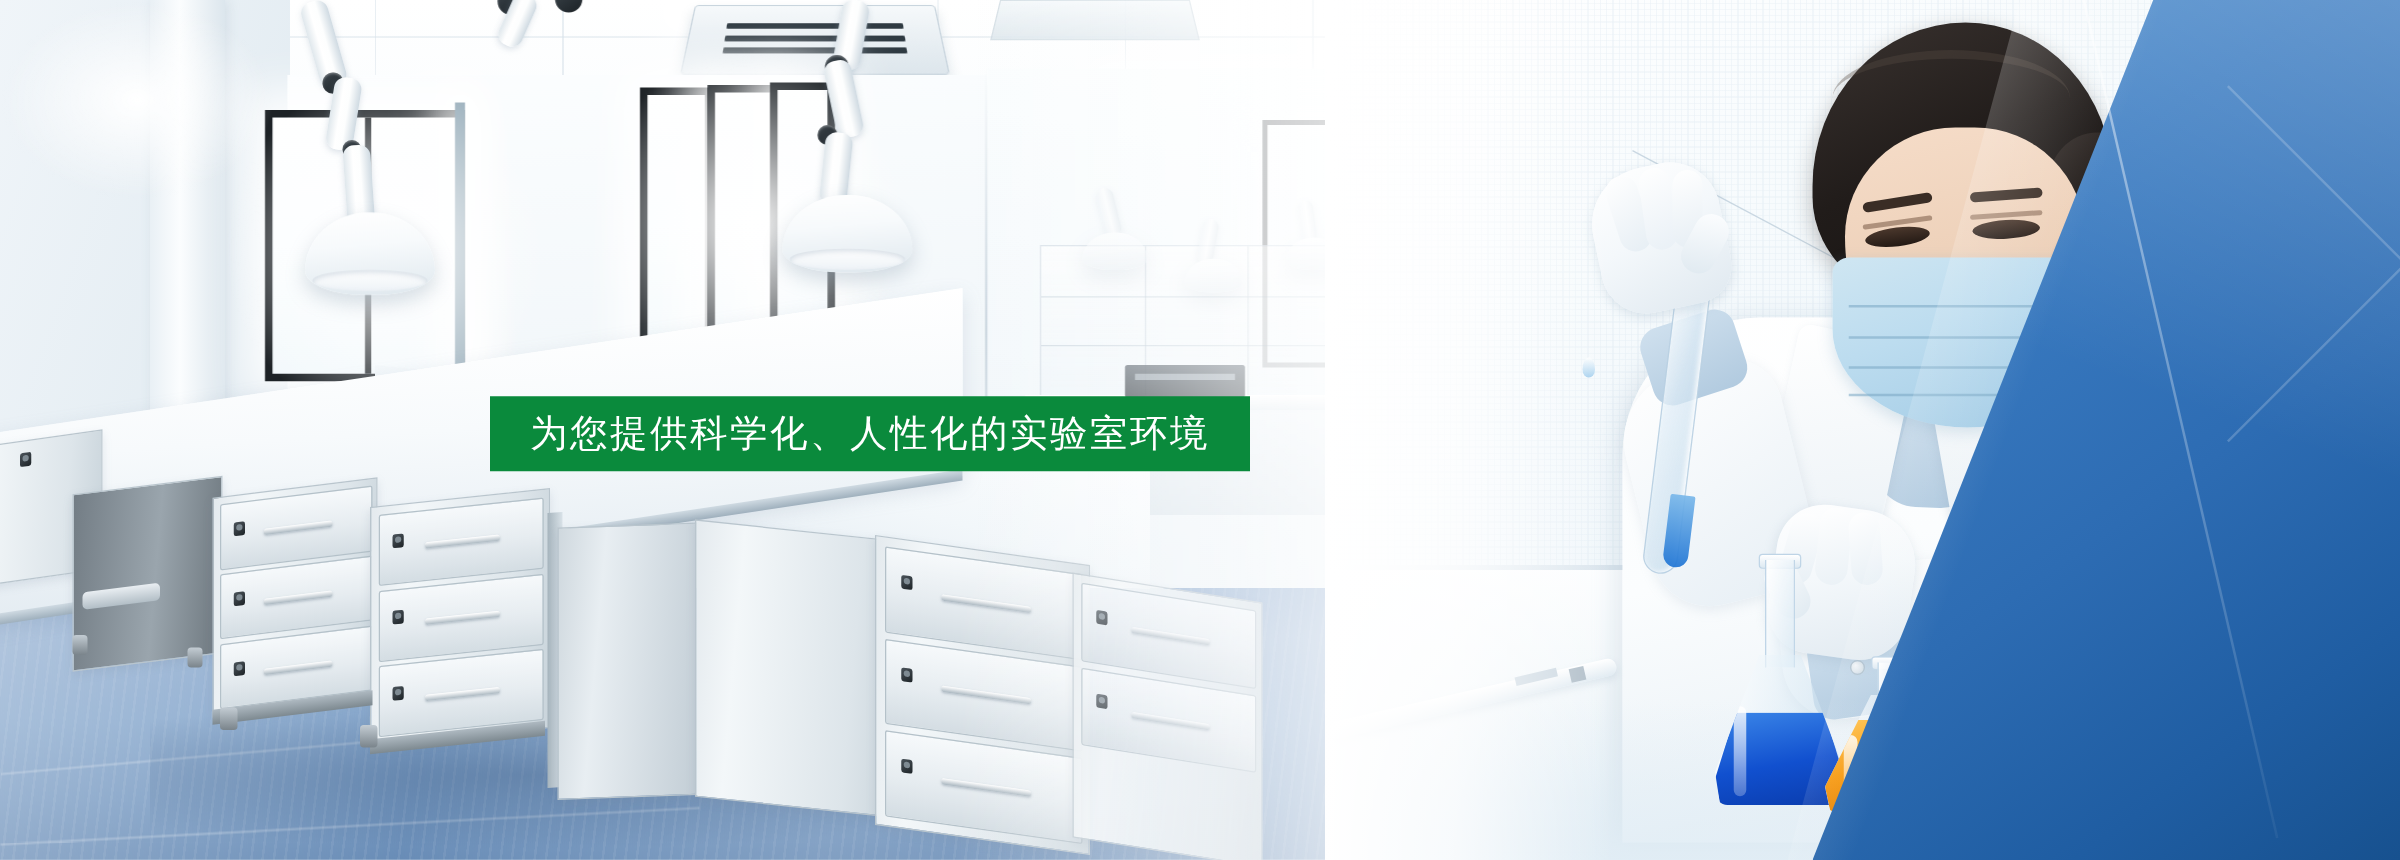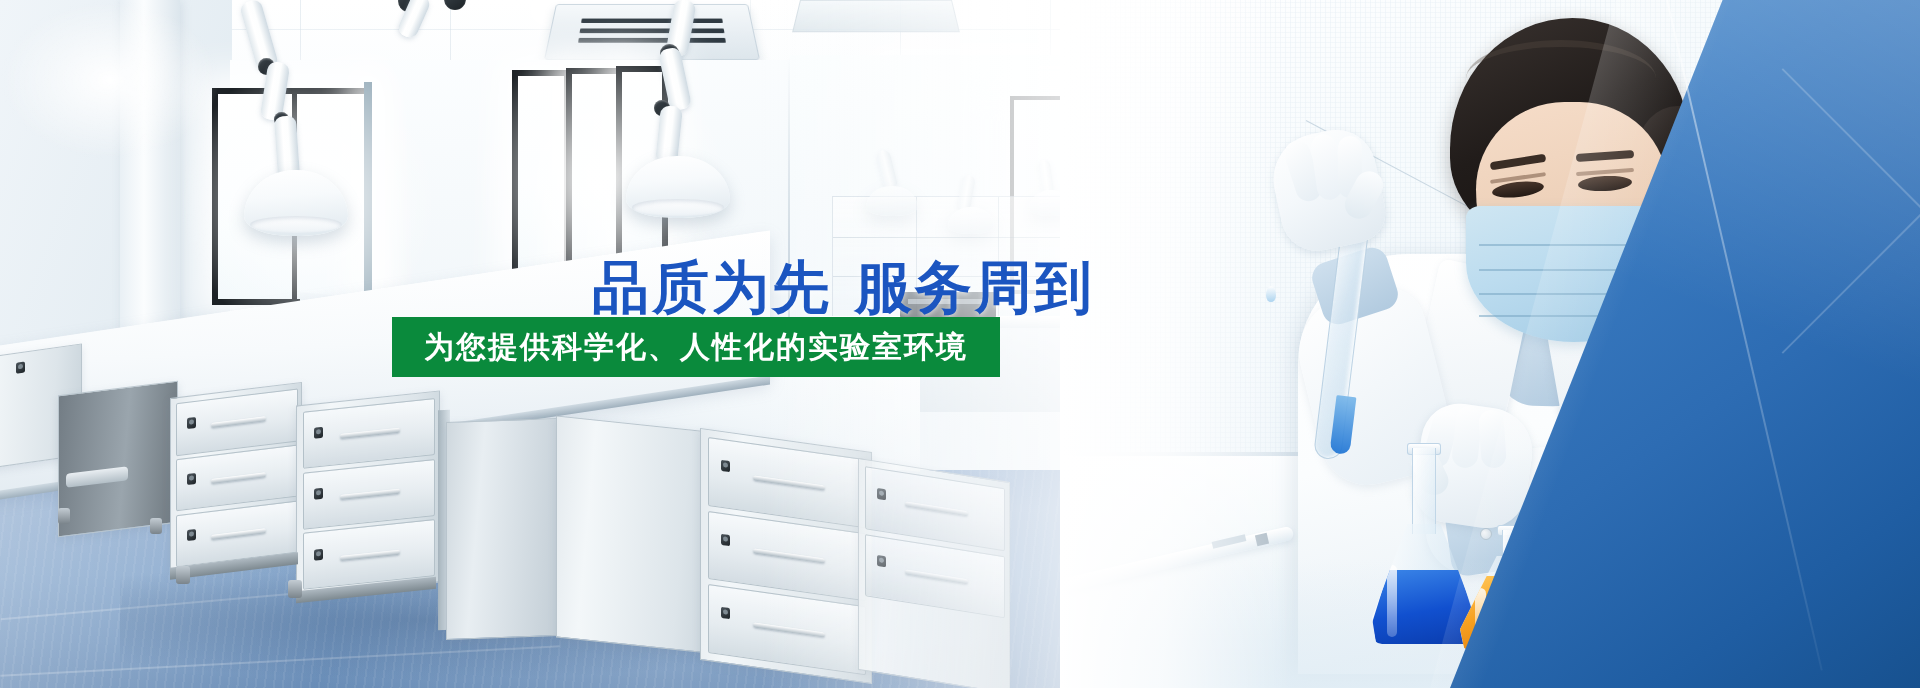--- a/index.html
+++ b/index.html
@@ -462,21 +462,21 @@
     font-family:"Liberation Serif","DejaVu Serif",serif;
     font-size:30px;letter-spacing:5.5px;color:#7d9ddd;opacity:.82;white-space:nowrap;
     text-shadow:0 1px 2px rgba(255,255,255,.75);}
   .cn-head{position:absolute;left:592px;top:250px;
     font-family:"DejaVu Sans","Liberation Sans",sans-serif;
     font-size:57px;font-weight:bold;letter-spacing:3px;color:#1b55c0;white-space:nowrap;
     text-shadow:0 2px 5px rgba(255,255,255,.55);}
   .green-band{position:absolute;left:392px;top:317px;width:608px;height:60px;
     background:#0a8a3c;display:flex;align-items:center;justify-content:center;}
   .green-text{font-family:"DejaVu Sans","Liberation Sans",sans-serif;
-    font-size:30px;font-weight:bold;letter-spacing:2px;color:#ffffff;white-space:nowrap;}
+    font-size:30px;font-weight:normal;letter-spacing:2px;color:#ffffff;white-space:nowrap;}
 </style>
 </head>
 <body>
 
 <div class="banner">
 
   <div class="lab-scene">
 
     <div class="ceiling"></div>
     <div class="ceiling-tile-grid"></div>
@@ -806,19 +806,18 @@
     <div class="photo-fade"></div>
   </div>
 
   <div class="blue-panel"></div>
   <div class="blue-panel-shade"></div>
   <div class="blue-soft"></div>
   <div class="blue-edge-line"></div>
   <div class="blue-chev"></div>
 
   <div class="text-block">
-    <div class="cn-head">品质为先 服务周到</div>
     <div class="green-band">
       <span class="green-text">为您提供科学化、人性化的实验室环境</span>
     </div>
   </div>
 
 </div>
 
 </body></html>

